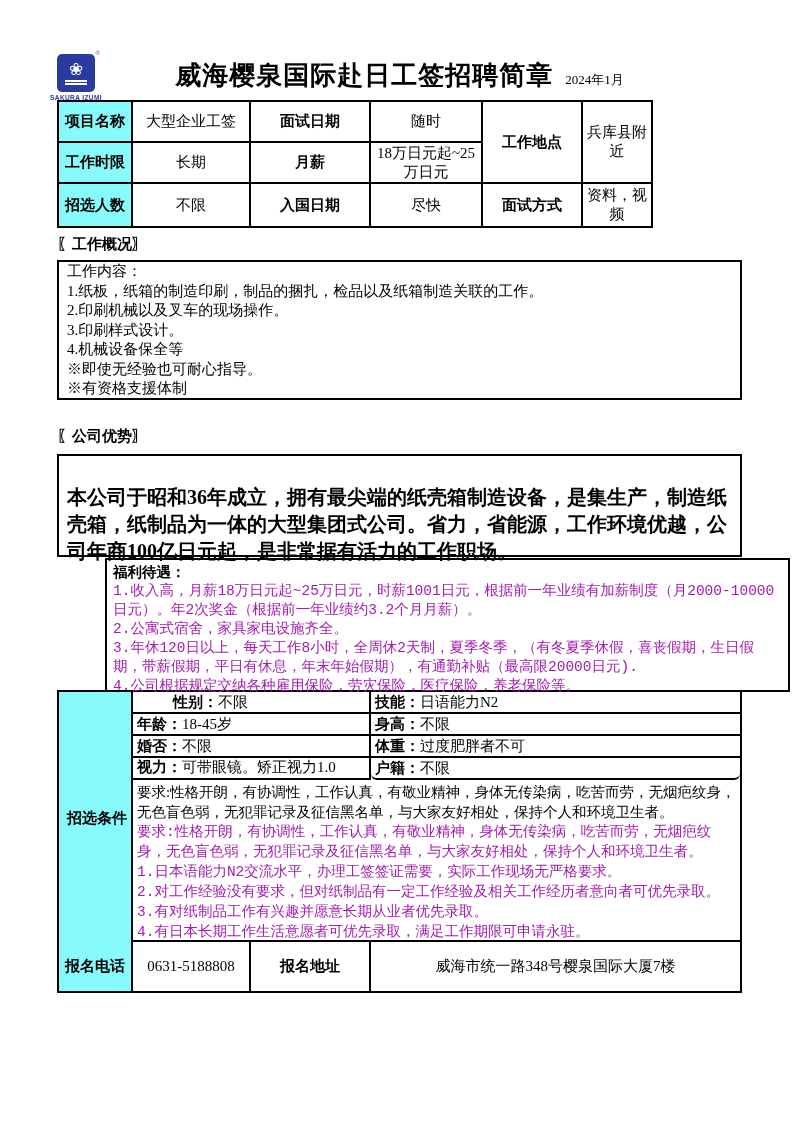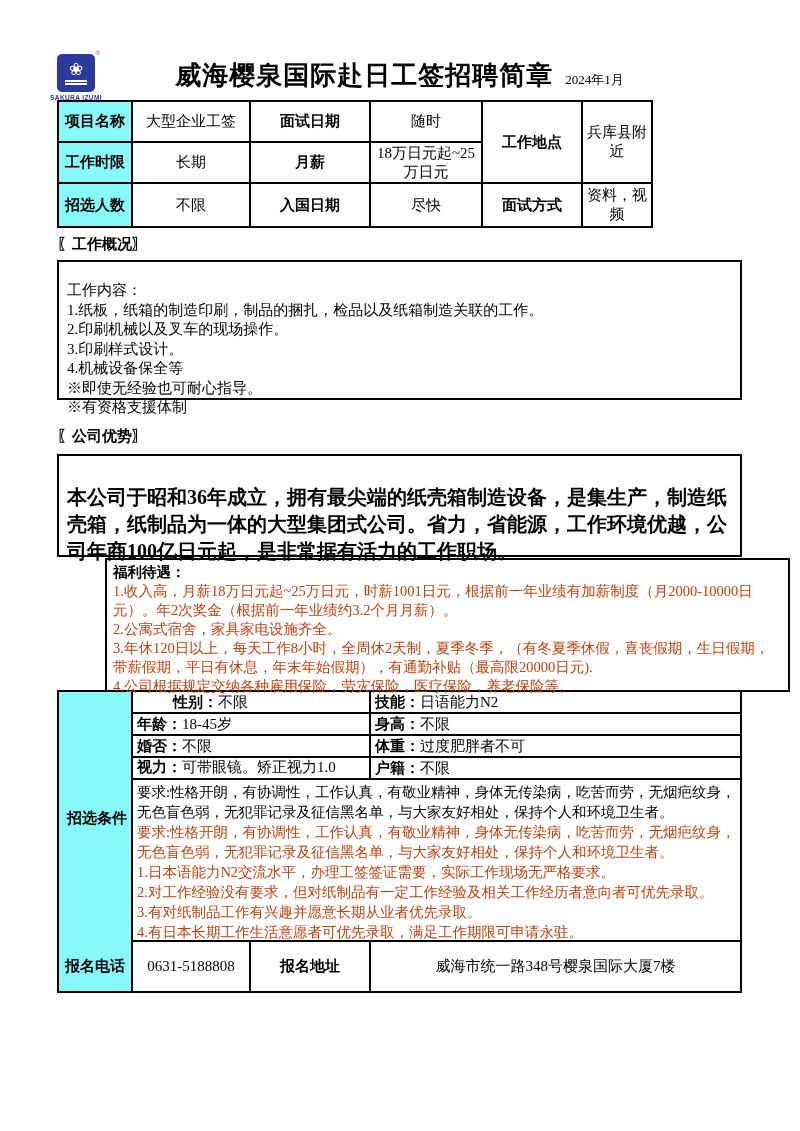--- a/index.html
+++ b/index.html
@@ -41,27 +41,27 @@
   .cyan { background:#87fbfb; }
 
   
   .t-info { display:grid; width:596px; height:128px;
     grid-template-columns:74px 118px 120px 112px 100px 1fr;
     grid-template-rows:41px 41px 1fr; }
 
   
   .section-title { font-size:15px; font-weight:bold; margin-top:7px; line-height:18px; }
   .box { border:2px solid #000; width:685px; }
-  .box-overview { margin-top:7px; height:140px; padding:19px 8px; font-size:15px; line-height:19.5px; }
+  .box-overview { margin-top:7px; height:140px; padding:0 8px; font-size:15px; line-height:19.5px; }
   .title-advantage { margin-top:27px; }
   .box-advantage { margin-top:9px; height:103px; padding:28px 8px 6px 8px;
     font-size:20px; font-weight:bold; line-height:27px; }
   .box-welfare { margin-top:1px; height:134px; padding:3px 6px; font-size:14.5px; line-height:19px;margin-left:48px; }
   .welfare-heading { font-weight:bold; }
-  .red { color:#c2410c; }
+  .red { color:#a21caf;font-family:Liberation Mono, monospace; }
 
   
   .t-req { display:grid; width:685px; height:252px; margin-top:-2px;
     grid-template-columns:74px 238px 1fr;
     grid-template-rows:22px 22px 22px 22px 1fr; }
   .req-label { grid-column:1; grid-row:1 / 6; font-weight:bold;padding-left:7px; }
   .attr-cell { justify-content:flex-start; text-align:left; padding-left:4px; }
   .req-body { grid-column:2 / 4; grid-row:5; display:block; text-align:left;
     font-size:14.5px; line-height:20px; padding:2px 4px; }
 
@@ -161,21 +161,21 @@
       </div>
       <div class="cell attr-cell bb" style="grid-column:3; grid-row:3;">
         <span class="lbl">体重：</span>
           <span>过度肥胖者不可</span>
       </div>
 
       <div class="cell attr-cell br bb" style="grid-column:2; grid-row:4;align-items:flex-end;">
         <span class="lbl">视力：</span>
           <span>可带眼镜。矫正视力1.0</span>
       </div>
-      <div class="cell attr-cell bb" style="grid-column:3; grid-row:4;">
+      <div class="cell attr-cell bb" style="grid-column:3; grid-row:4;border-radius:6px;">
         <span class="lbl">户籍：</span>
           <span>不限</span>
       </div>
 
       <div class="req-body">
         <div>要求:性格开朗，有协调性，工作认真，有敬业精神，身体无传染病，吃苦而劳，无烟疤纹身，无色盲色弱，无犯罪记录及征信黑名单，与大家友好相处，保持个人和环境卫生者。</div>
         <div class="red">要求:性格开朗，有协调性，工作认真，有敬业精神，身体无传染病，吃苦而劳，无烟疤纹身，无色盲色弱，无犯罪记录及征信黑名单，与大家友好相处，保持个人和环境卫生者。</div>
         <div class="red">1.日本语能力N2交流水平，办理工签签证需要，实际工作现场无严格要求。</div>
         <div class="red">2.对工作经验没有要求，但对纸制品有一定工作经验及相关工作经历者意向者可优先录取。</div>
         <div class="red">3.有对纸制品工作有兴趣并愿意长期从业者优先录取。</div>

